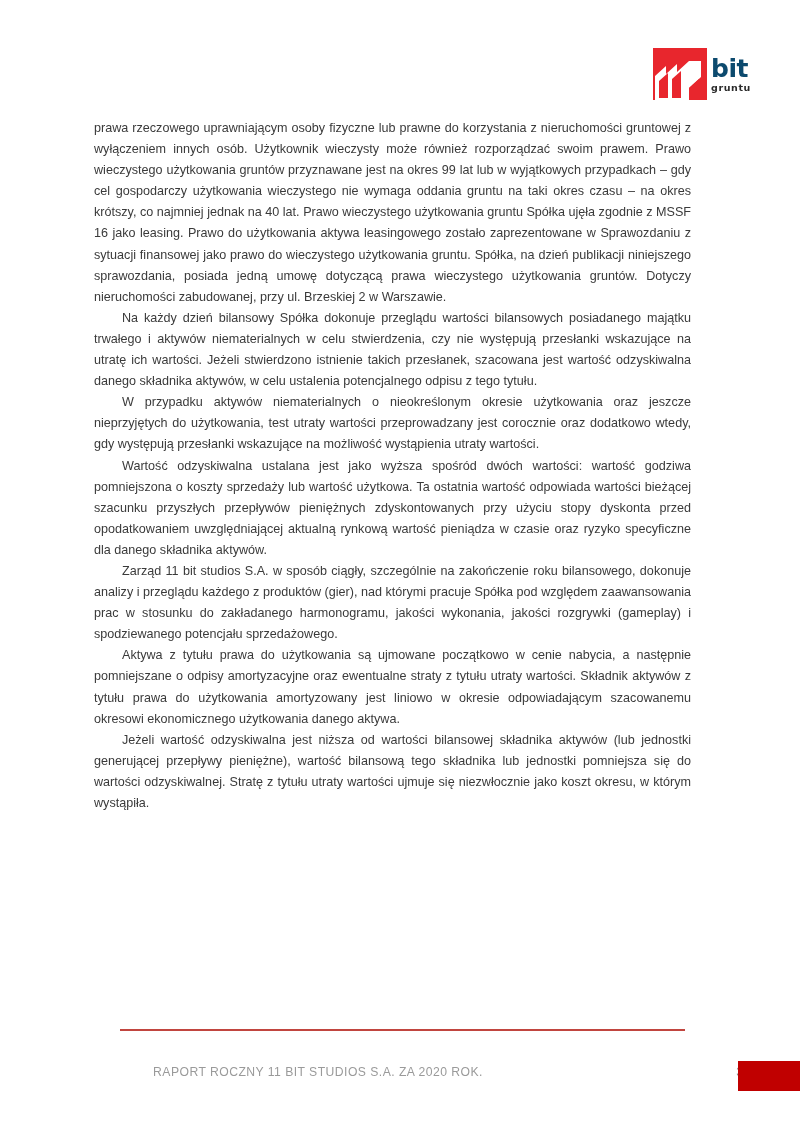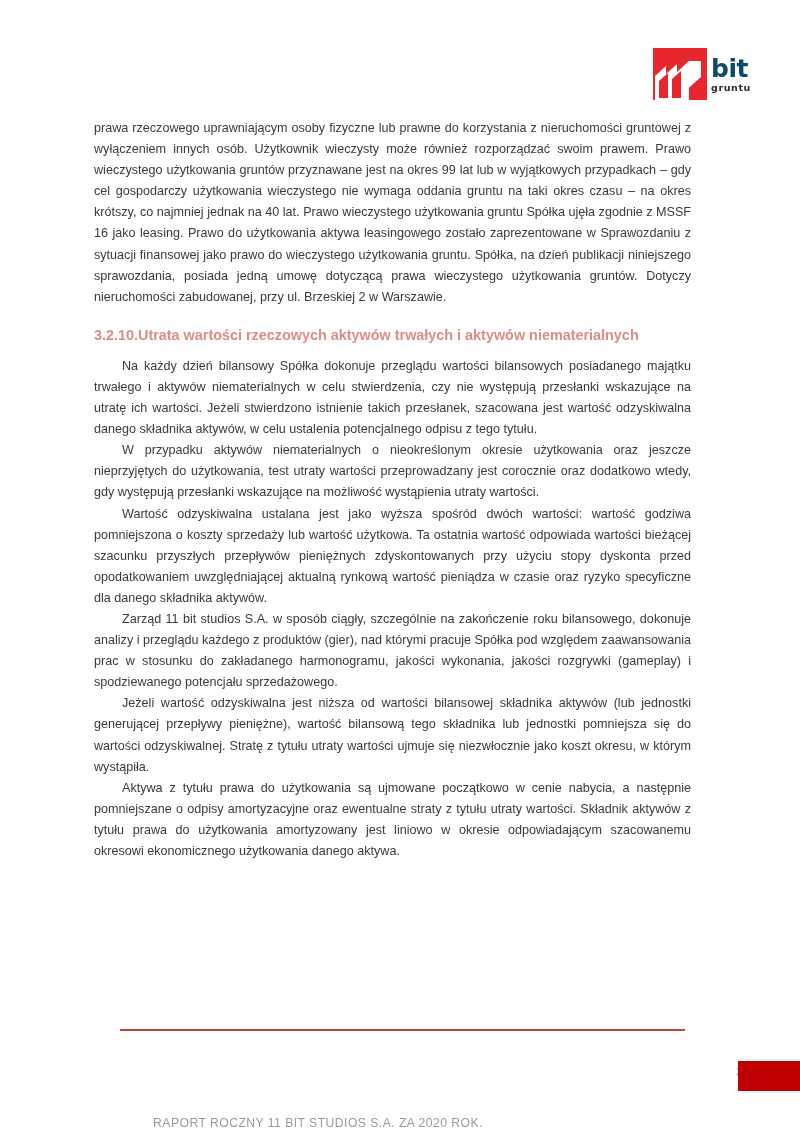--- a/index.html
+++ b/index.html
@@ -112,21 +112,21 @@
     position: absolute;
     left: 120px;
     top: 1029px;
     width: 565px;
     height: 2px;
     background: #c1453f;
   }
   .footer-caption {
     position: absolute;
     left: 0px;
-    top: 1116px;
+    top: 1065px;
     width: 732px;
     text-align: center;
     font-family: "Liberation Sans", sans-serif;
     font-size: 12.2px;
     letter-spacing: 0.45px;
     color: #9a9a9a;
     padding-right: 96px;
     box-sizing: border-box;
   }
   .footer-pagenum {
@@ -165,30 +165,27 @@
     <div class="logo-word">
       <span class="logo-bit">bit</span>
       <span class="logo-studios">gruntu</span>
     </div>
   </div>
 
   <div class="content">
 
     <p class="body-text">prawa rzeczowego uprawniającym osoby fizyczne lub prawne do korzystania z nieruchomości gruntowej z wyłączeniem innych osób. Użytkownik wieczysty może również rozporządzać swoim prawem. Prawo wieczystego użytkowania gruntów przyznawane jest na okres 99 lat lub w wyjątkowych przypadkach – gdy cel gospodarczy użytkowania wieczystego nie wymaga oddania gruntu na taki okres czasu – na okres krótszy, co najmniej jednak na 40 lat. Prawo wieczystego użytkowania gruntu Spółka ujęła zgodnie z MSSF 16 jako leasing. Prawo do użytkowania aktywa leasingowego zostało zaprezentowane w Sprawozdaniu z sytuacji finansowej jako prawo do wieczystego użytkowania gruntu. Spółka, na dzień publikacji niniejszego sprawozdania, posiada jedną umowę dotyczącą prawa wieczystego użytkowania gruntów. Dotyczy nieruchomości zabudowanej, przy ul. Brzeskiej 2 w Warszawie.</p>
 
-    <h2 class="section-heading">
-      <span class="heading-num">3.2.10.</span><span class="heading-text">Utrata wartości rzeczowych aktywów trwałych i aktywów niematerialnych</span>
-    </h2>
 
     <p class="body-text indent">Na każdy dzień bilansowy Spółka dokonuje przeglądu wartości bilansowych posiadanego majątku trwałego i aktywów niematerialnych w celu stwierdzenia, czy nie występują przesłanki wskazujące na utratę ich wartości. Jeżeli stwierdzono istnienie takich przesłanek, szacowana jest wartość odzyskiwalna danego składnika aktywów, w celu ustalenia potencjalnego odpisu z tego tytułu.</p>
     <p class="body-text indent">W przypadku aktywów niematerialnych o nieokreślonym okresie użytkowania oraz jeszcze nieprzyjętych do użytkowania, test utraty wartości przeprowadzany jest corocznie oraz dodatkowo wtedy, gdy występują przesłanki wskazujące na możliwość wystąpienia utraty wartości.</p>
     <p class="body-text indent">Wartość odzyskiwalna ustalana jest jako wyższa spośród dwóch wartości: wartość godziwa pomniejszona o koszty sprzedaży lub wartość użytkowa. Ta ostatnia wartość odpowiada wartości bieżącej szacunku przyszłych przepływów pieniężnych zdyskontowanych przy użyciu stopy dyskonta przed opodatkowaniem uwzględniającej aktualną rynkową wartość pieniądza w czasie oraz ryzyko specyficzne dla danego składnika aktywów.</p>
     <p class="body-text indent">Zarząd 11 bit studios S.A. w sposób ciągły, szczególnie na zakończenie roku bilansowego, dokonuje analizy i przeglądu każdego z produktów (gier), nad którymi pracuje Spółka pod względem zaawansowania prac w stosunku do zakładanego harmonogramu, jakości wykonania, jakości rozgrywki (gameplay) i spodziewanego potencjału sprzedażowego.</p>
+    <p class="body-text indent">Aktywa z tytułu prawa do użytkowania są ujmowane początkowo w cenie nabycia, a następnie pomniejszane o odpisy amortyzacyjne oraz ewentualne straty z tytułu utraty wartości. Składnik aktywów z tytułu prawa do użytkowania amortyzowany jest liniowo w okresie odpowiadającym szacowanemu okresowi ekonomicznego użytkowania danego aktywa.</p>
     <p class="body-text indent">Jeżeli wartość odzyskiwalna jest niższa od wartości bilansowej składnika aktywów (lub jednostki generującej przepływy pieniężne), wartość bilansową tego składnika lub jednostki pomniejsza się do wartości odzyskiwalnej. Stratę z tytułu utraty wartości ujmuje się niezwłocznie jako koszt okresu, w którym wystąpiła.</p>
-    <p class="body-text indent">Aktywa z tytułu prawa do użytkowania są ujmowane początkowo w cenie nabycia, a następnie pomniejszane o odpisy amortyzacyjne oraz ewentualne straty z tytułu utraty wartości. Składnik aktywów z tytułu prawa do użytkowania amortyzowany jest liniowo w okresie odpowiadającym szacowanemu okresowi ekonomicznego użytkowania danego aktywa.</p>
 
   </div>
 
   <div class="footer-rule"></div>
   <div class="footer-caption">RAPORT ROCZNY 11 BIT STUDIOS S.A. ZA 2020 ROK.</div>
   <div class="footer-pagenum">32</div>
   <div class="footer-block"></div>
 
 </div>
 

